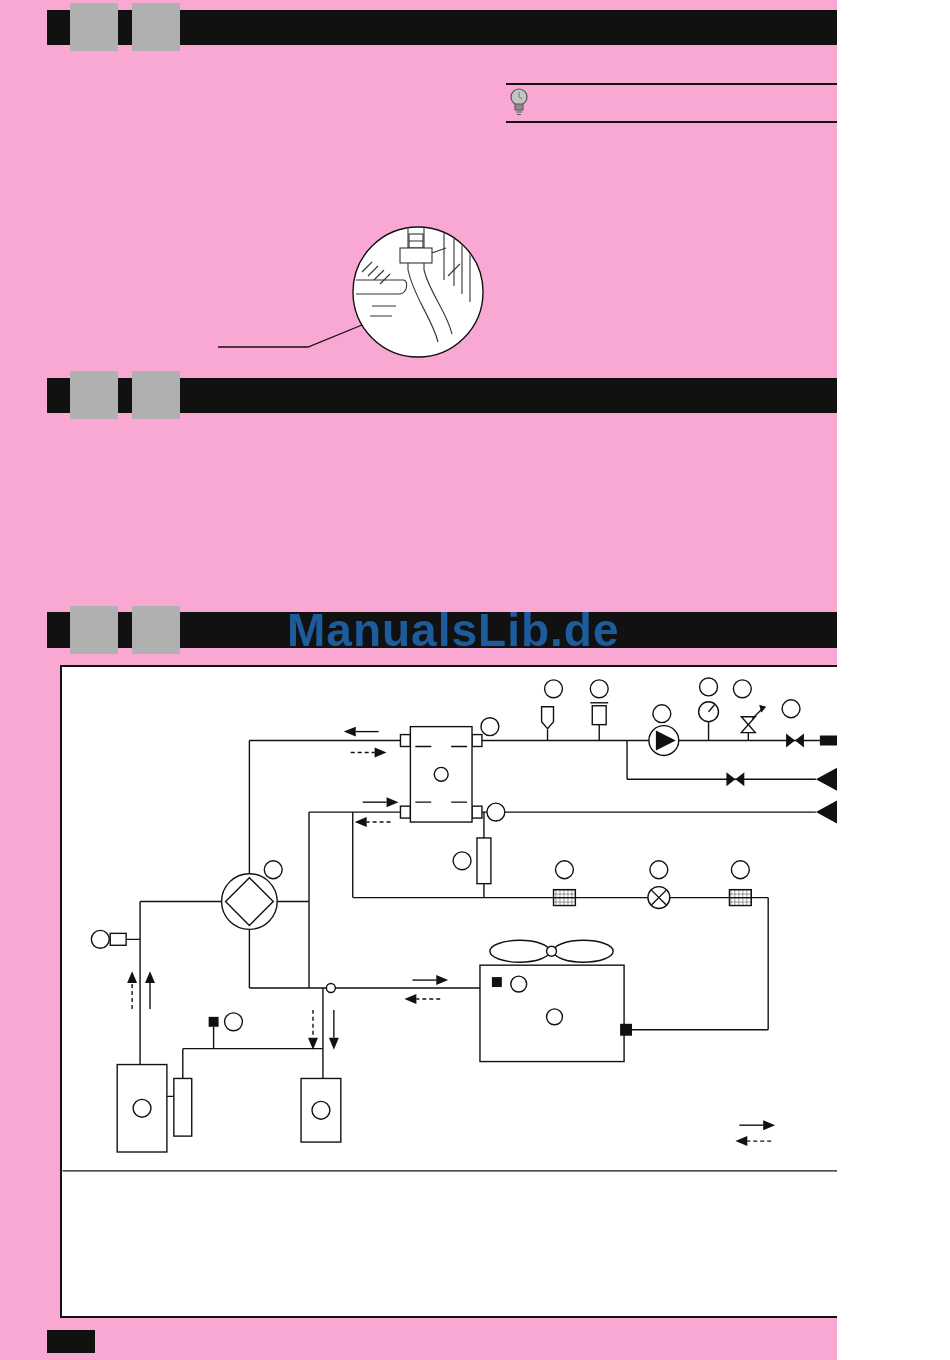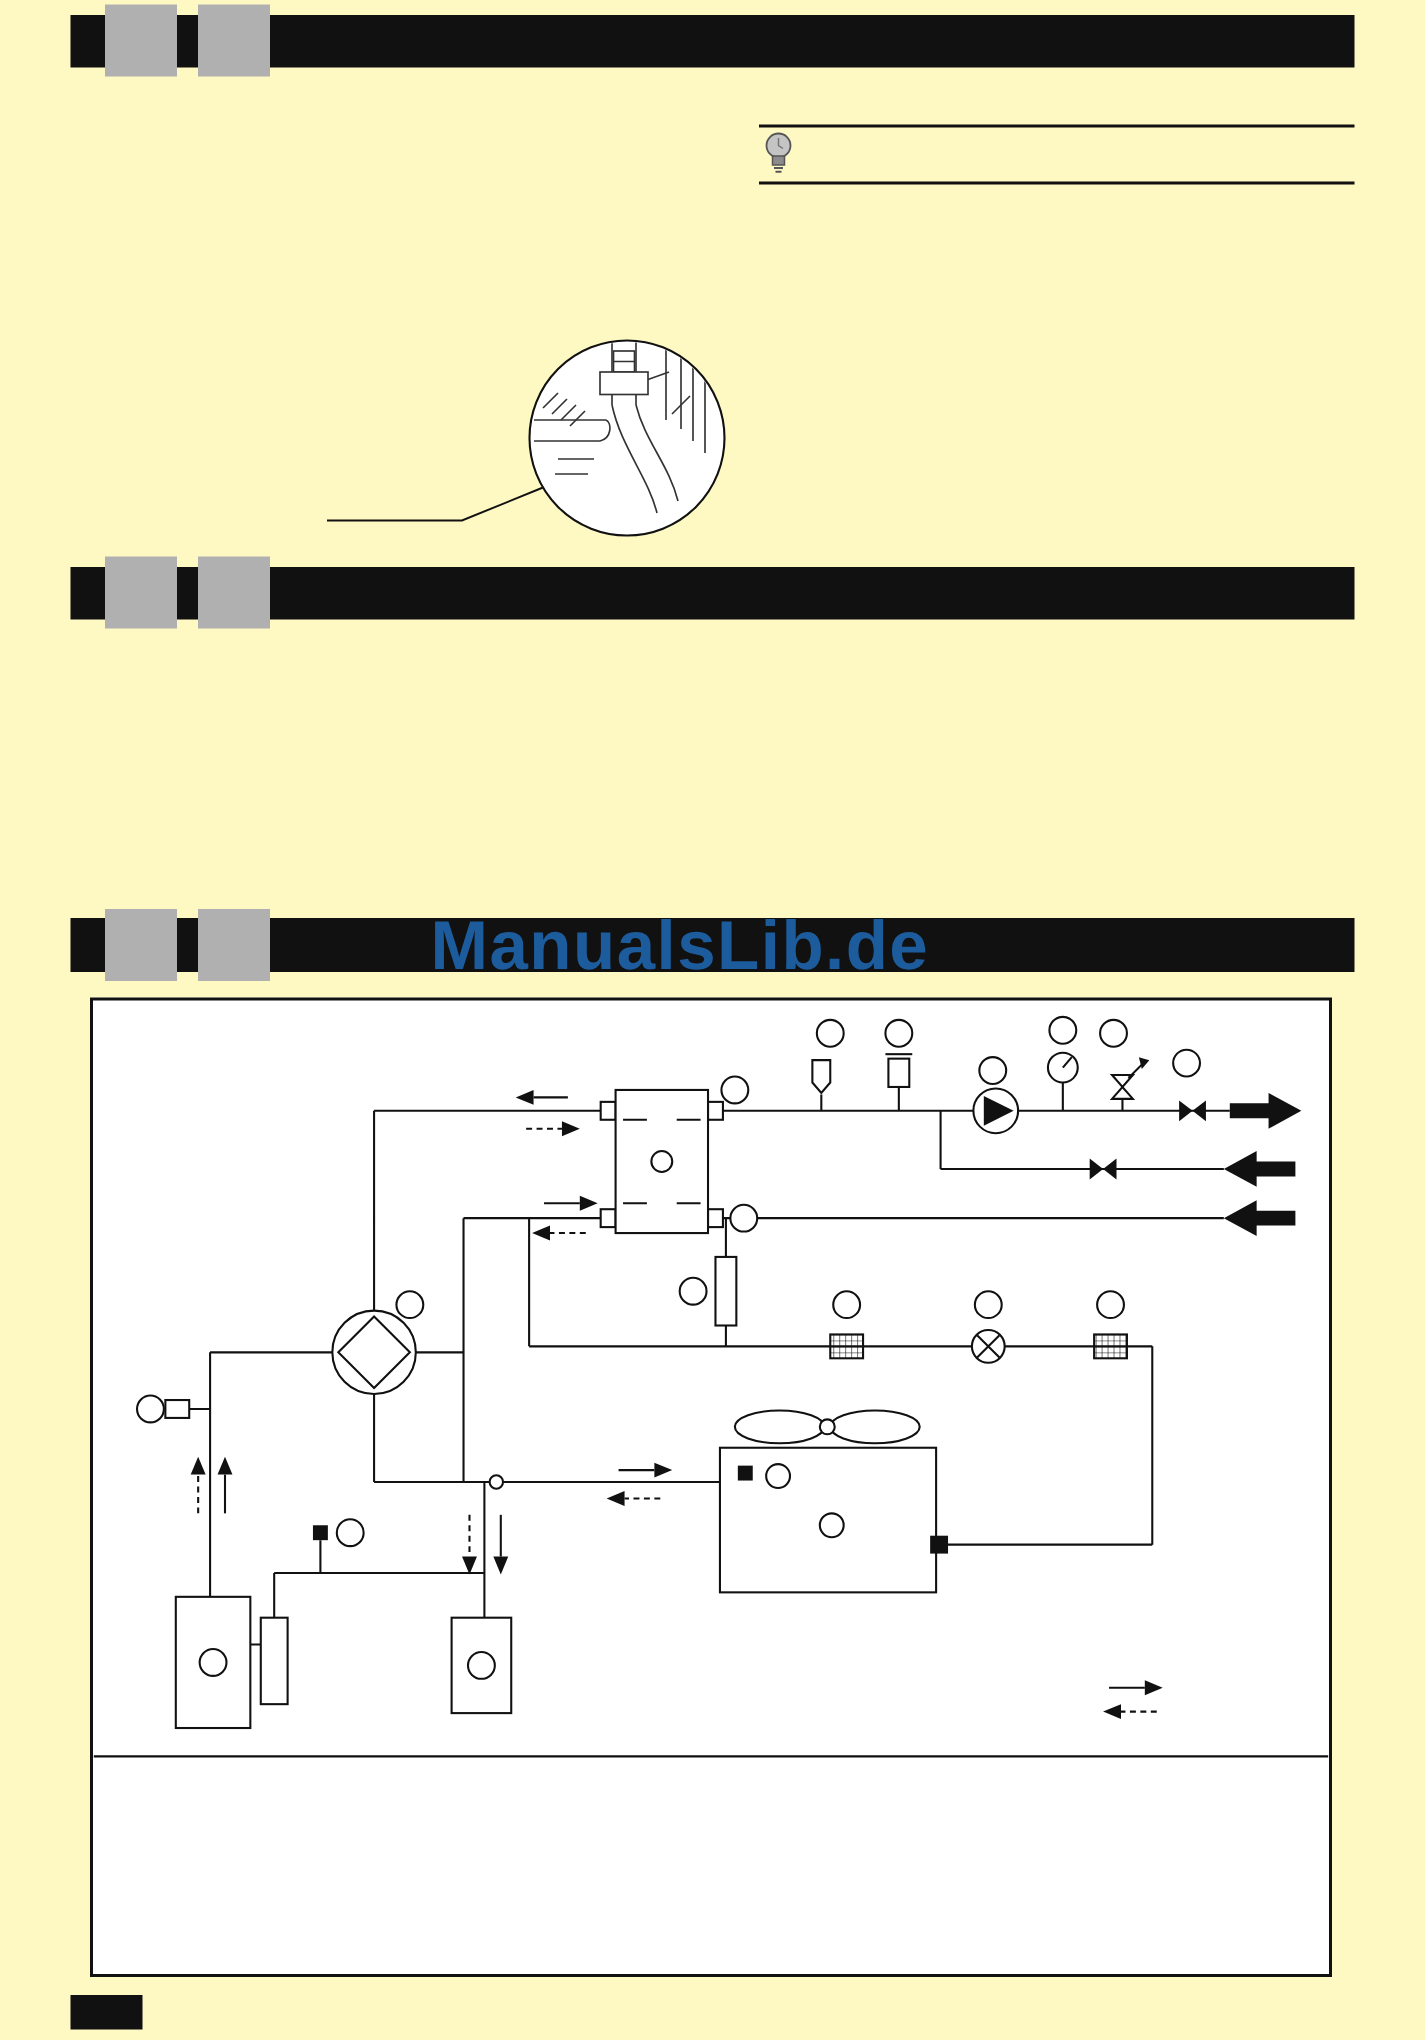--- a/index.html
+++ b/index.html
@@ -1,17 +1,17 @@
 <!DOCTYPE html>
 <html><head>
 <meta charset="utf-8">
 <style>
   * { margin:0; padding:0; box-sizing:border-box; }
   html,body { background:#ffffff; font-family:"Liberation Sans", sans-serif; }
-  .page { position:relative; width:950px; height:1360px; background:#fef9c3; overflow:hidden; }
+  .page { position:relative; width:837px; height:1360px; background:#f9a8d4; overflow:hidden; }
 
   .bar { position:absolute; left:47px; width:856px; height:35px; background:#111; }
   .sq  { position:absolute; width:48px; height:48px; background:#b0b0b0; }
 
   .nline { position:absolute; left:506px; width:397px; height:2px; background:#111; }
 
   .abs { position:absolute; }
 
   .watermark {
     position:absolute; left:287px; top:603px; z-index:6;

